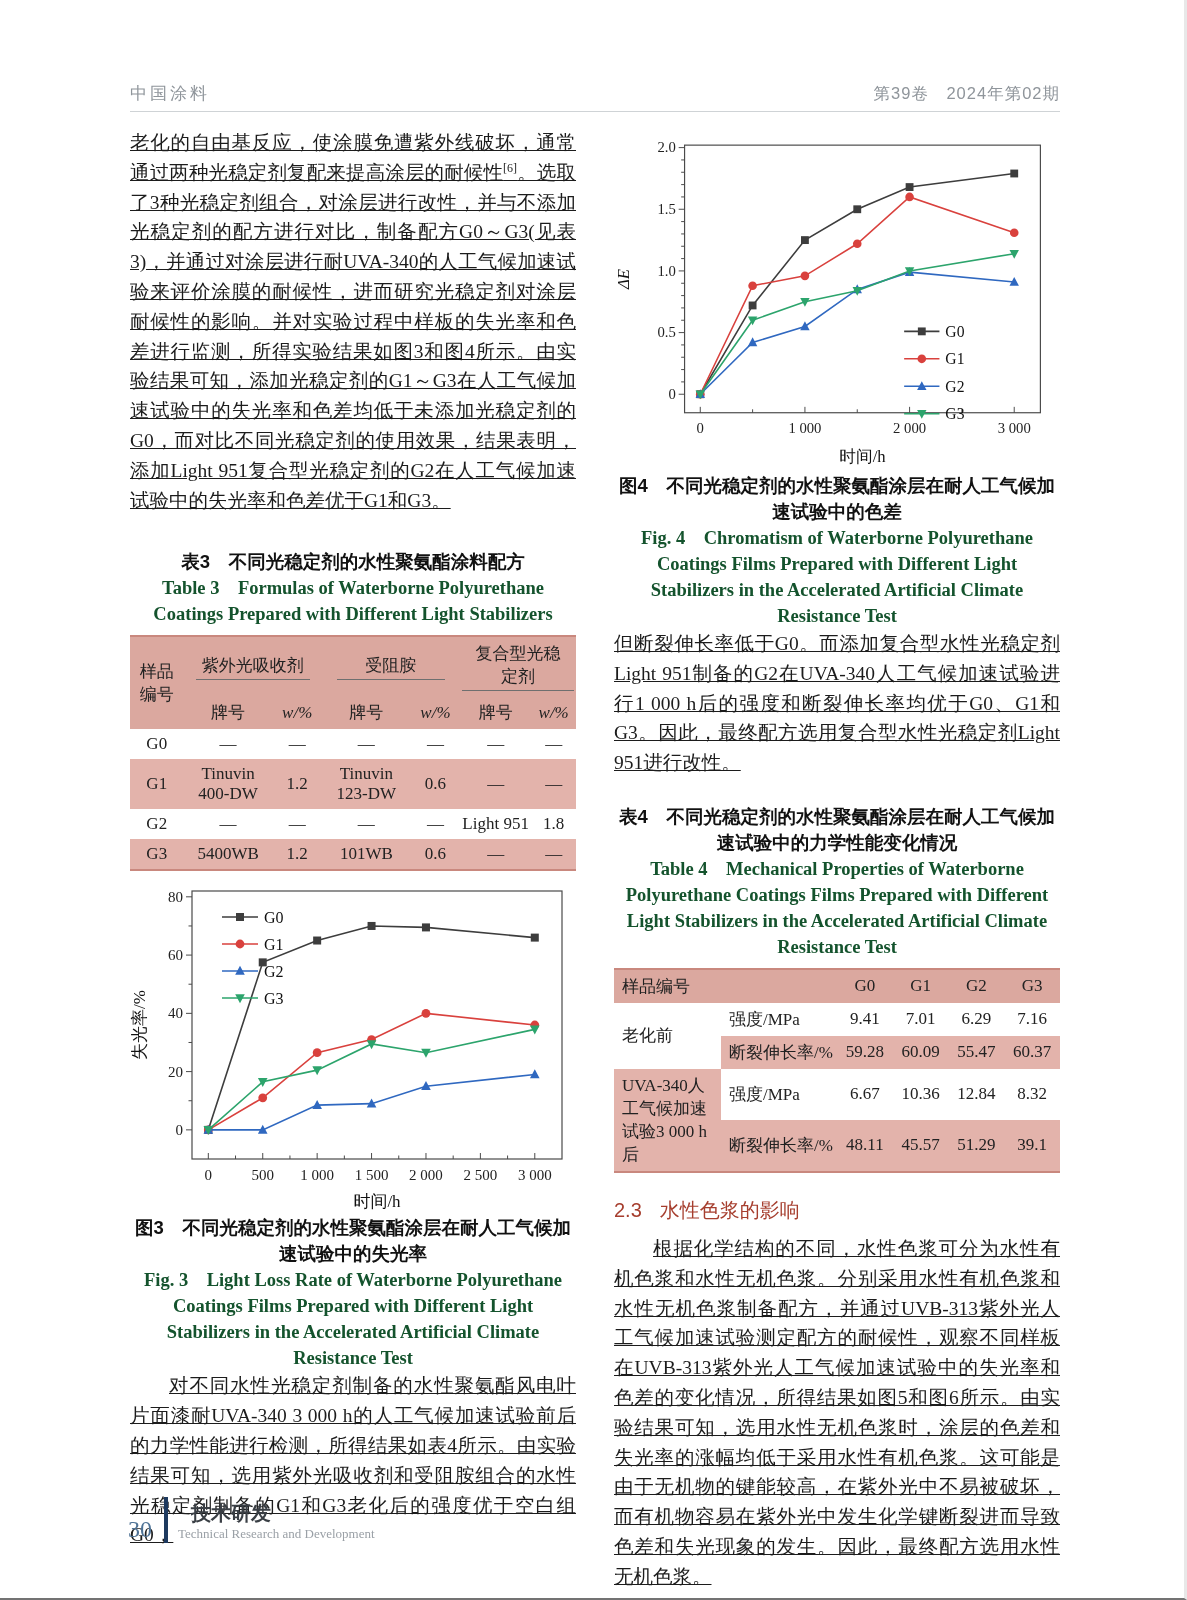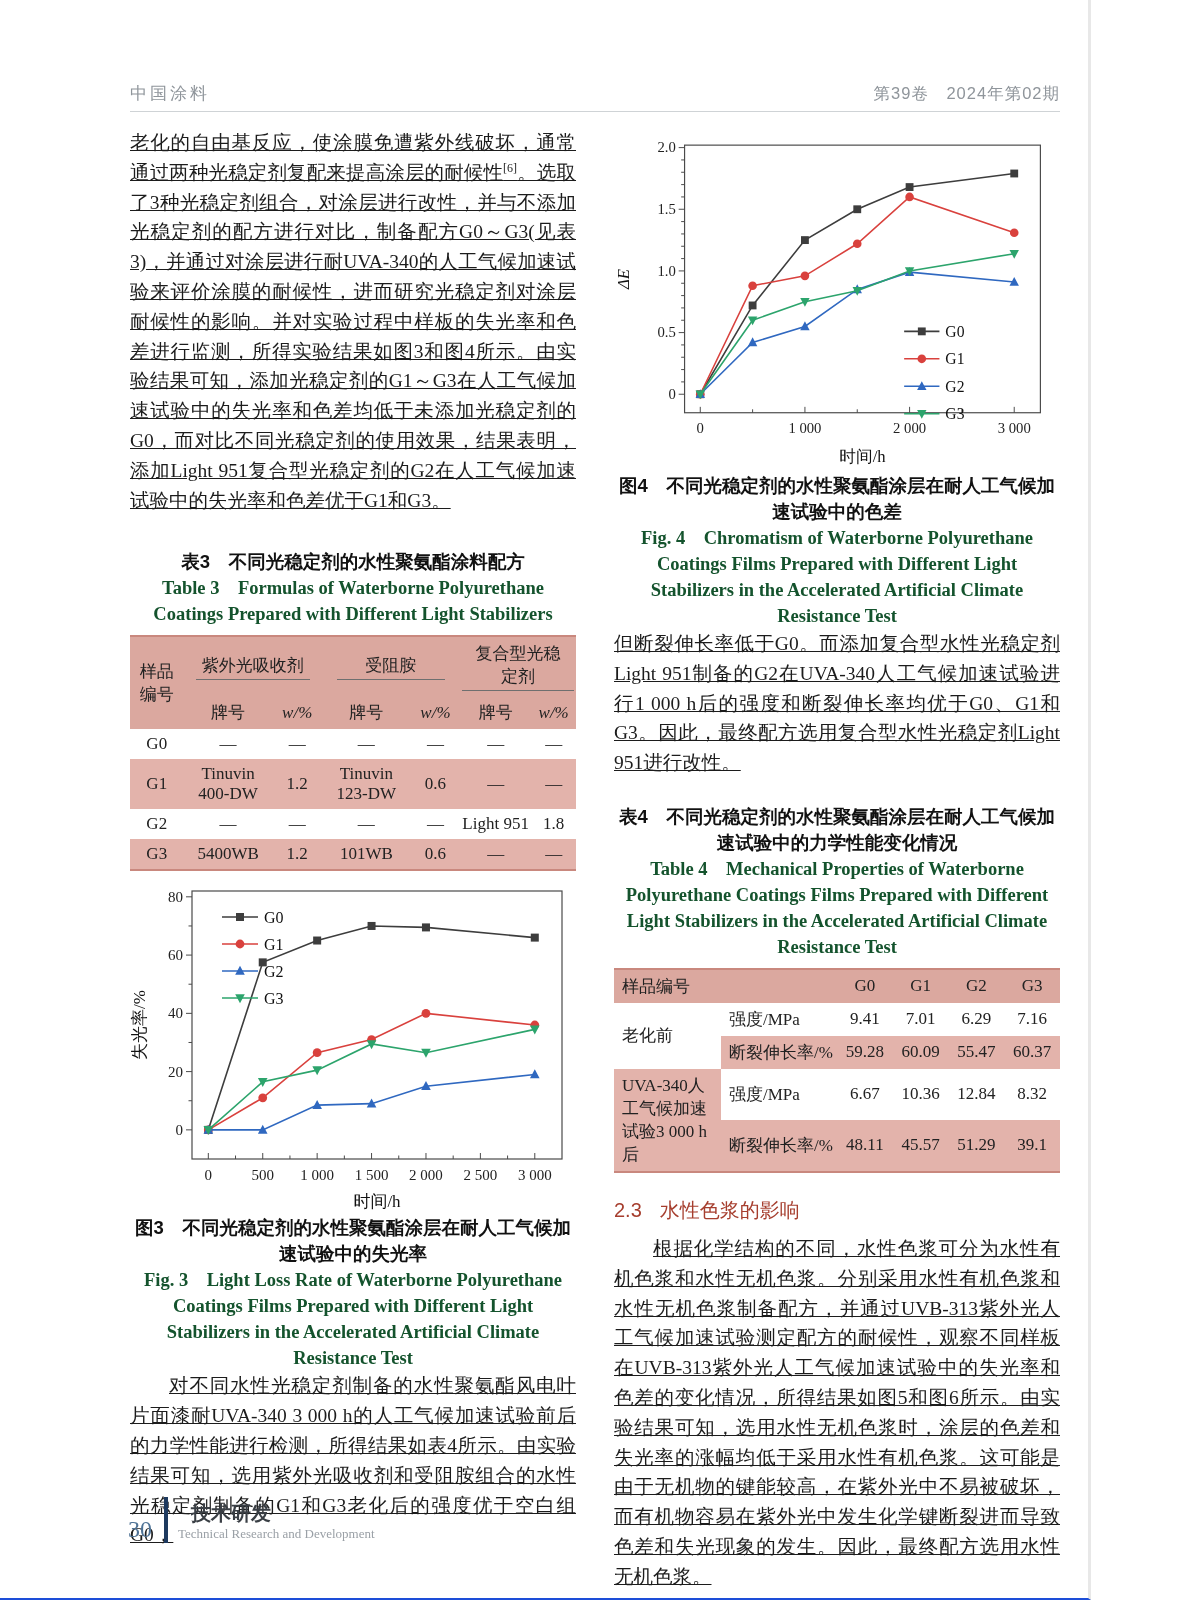--- a/index.html
+++ b/index.html
@@ -1,24 +1,24 @@
 <!DOCTYPE html>
 <html><head>
 <meta charset="utf-8">
 <style>
   html,body{margin:0;padding:0;background:#fff;}
   .page{
     position:relative;
-    width:1091px;height:1600px;
+    width:1187px;height:1600px;
     background:#fff;
     font-family:"Liberation Serif","DejaVu Serif",serif;
     color:#1c1c1c;
     overflow:hidden;
     border-right:3px solid #e8e8e8;
-    border-bottom:2px solid #1d4ed8;
+    border-bottom:2px solid #737373;
     box-sizing:border-box;
   }
   .inner{position:absolute;left:130px;top:82px;width:930px;}
   
   .hdr{display:flex;justify-content:space-between;align-items:baseline;
        font-family:"Liberation Sans","DejaVu Sans",sans-serif;
        color:#8f959b;font-size:17px;letter-spacing:3px;}
   .hdr .issue{letter-spacing:1px;font-size:16.5px;}
   .hdr-rule{border-bottom:1.5px solid #cfd3d6;margin-top:6px;margin-bottom:16px;}
   

